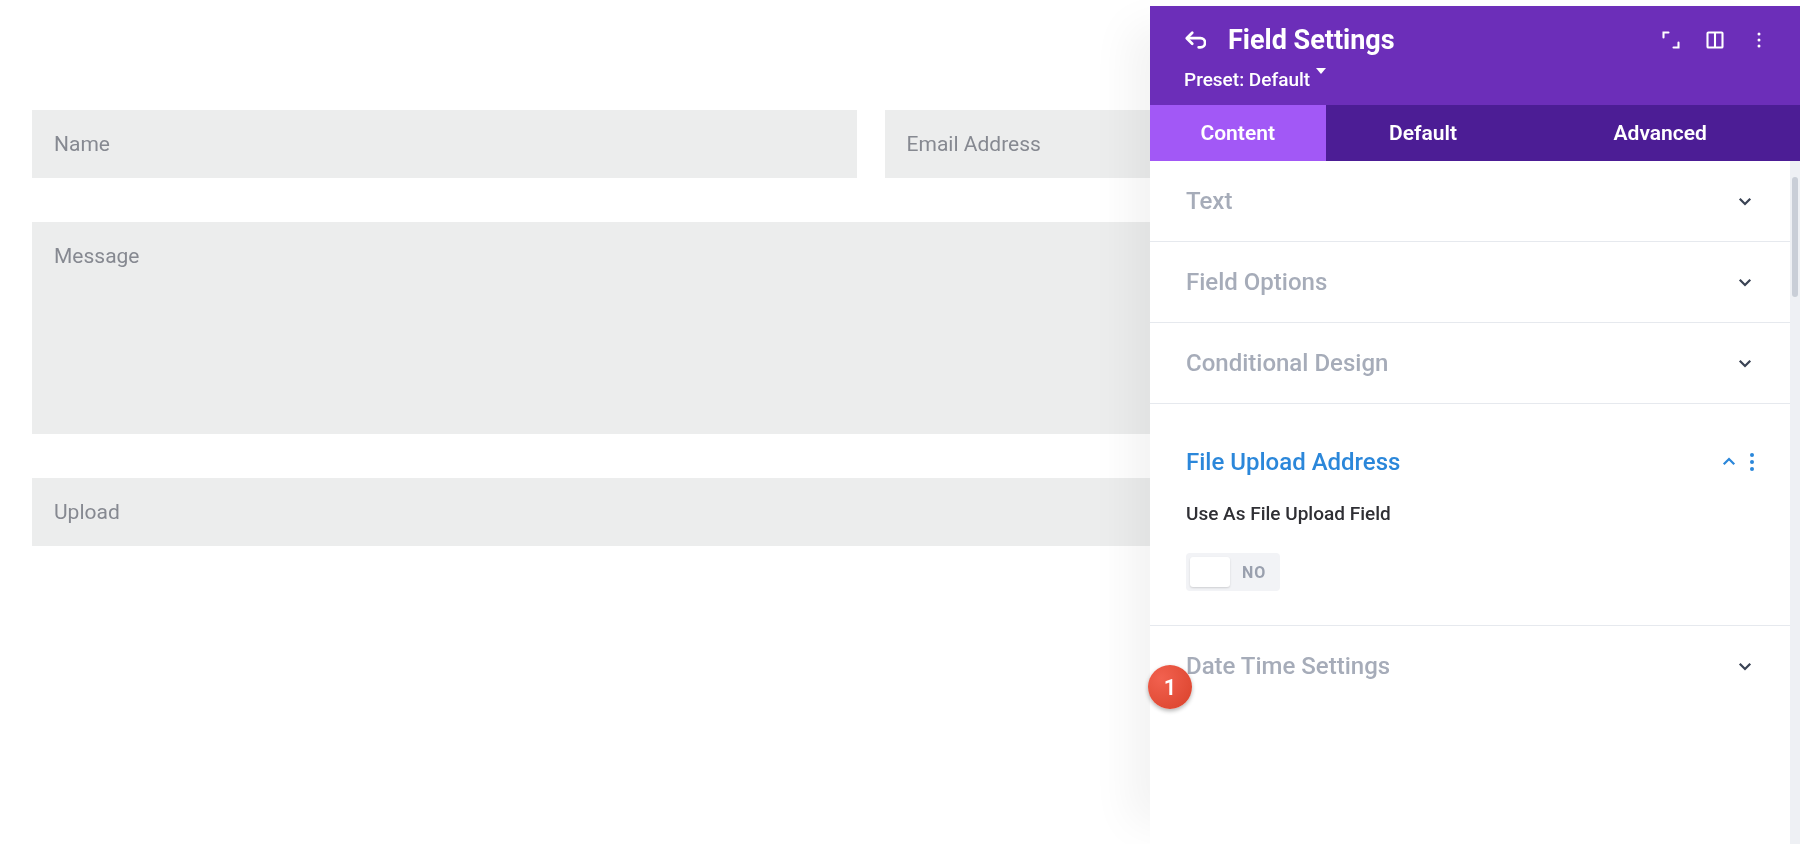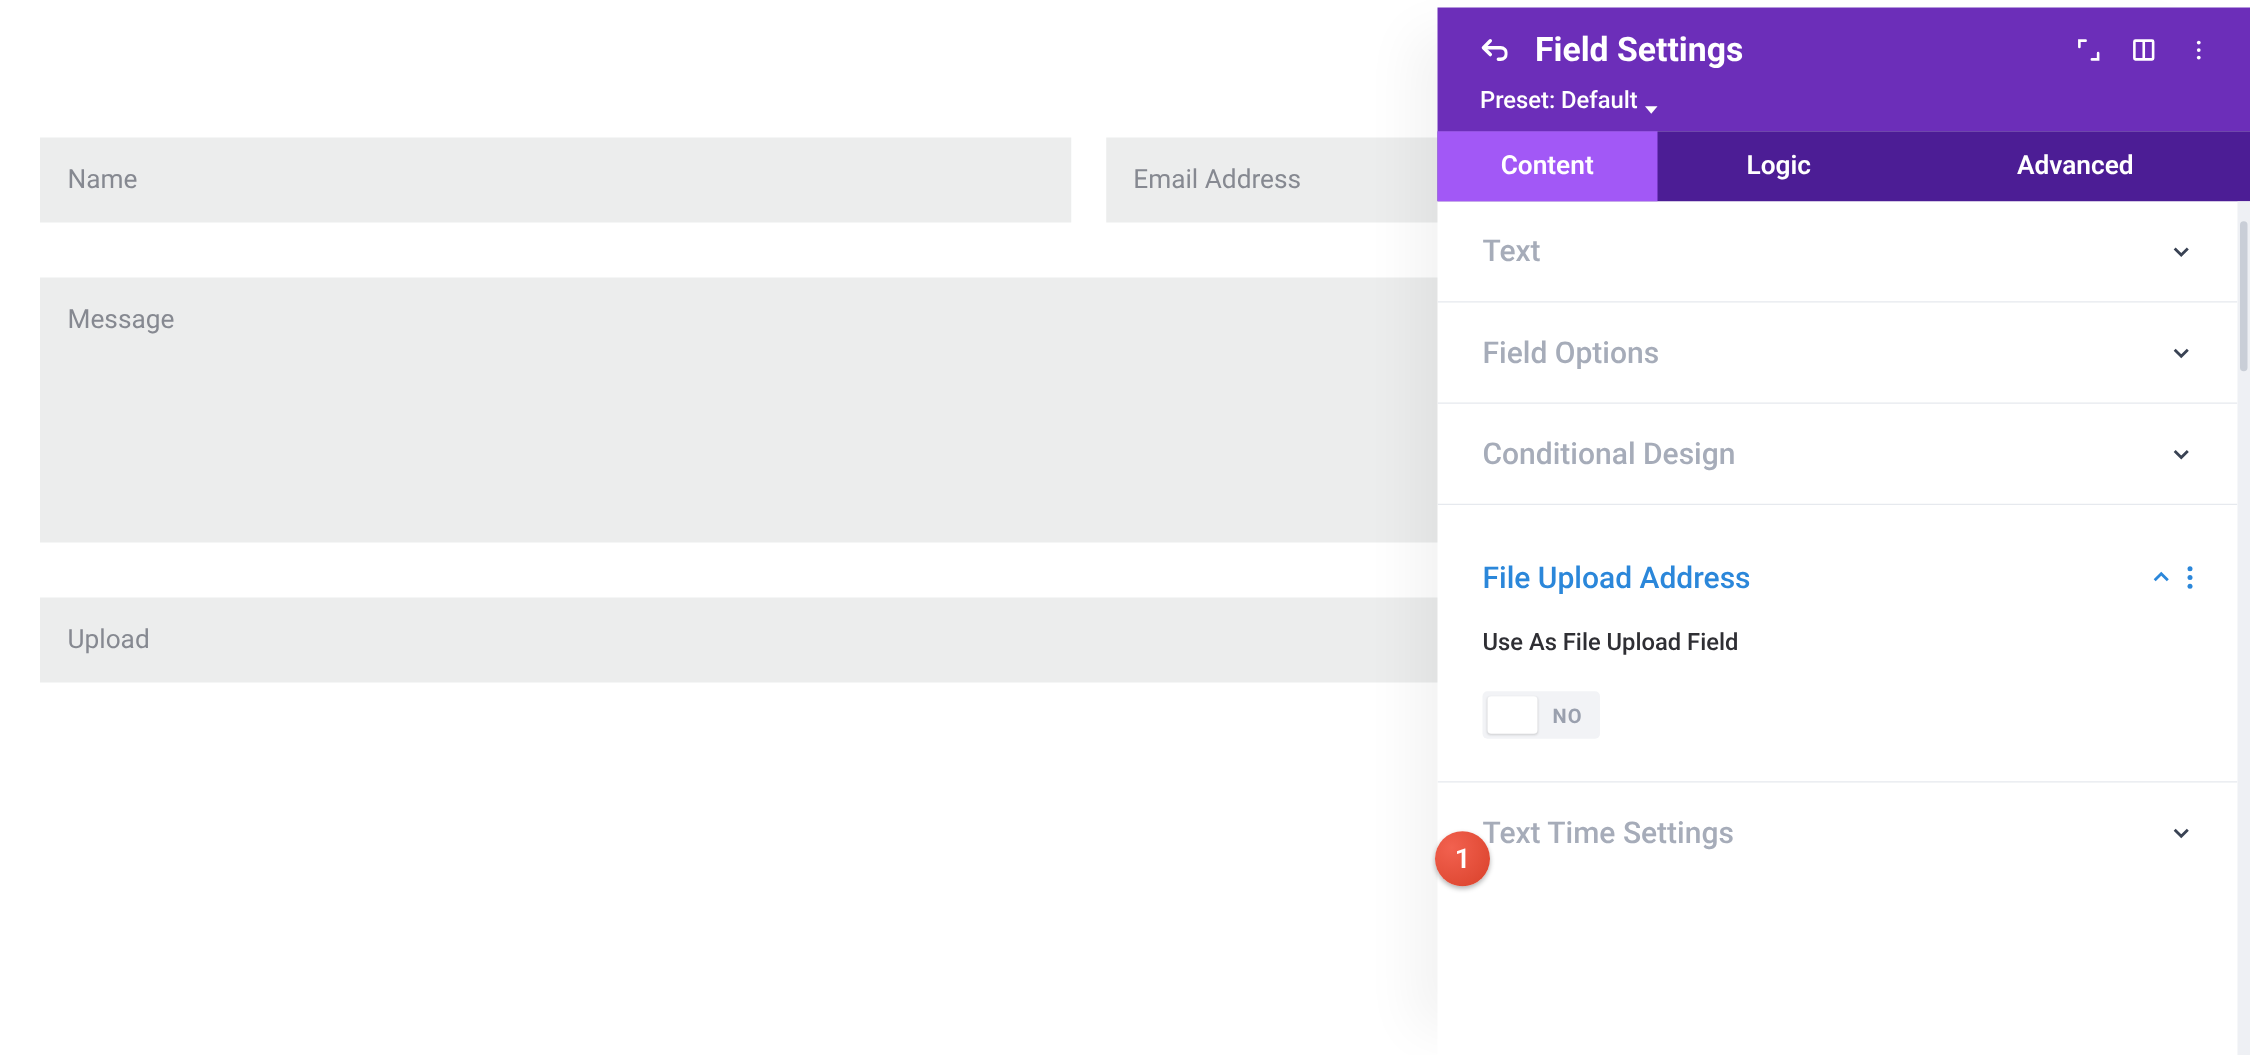--- a/index.html
+++ b/index.html
@@ -52,21 +52,21 @@
     width: 22px; height: 22px;
     display: inline-flex; align-items: center; justify-content: center;
     color: #fff;
     cursor: pointer;
   }
   .panel-preset {
     margin-top: 12px;
     font-size: 19px;
     font-weight: 500;
     display: inline-flex;
-    align-items: flex-end;
+    align-items: flex-start;
     gap: 6px;
     cursor: pointer;
   }
   .caret-dn {
     width: 0; height: 0;
     border-left: 5px solid transparent;
     border-right: 5px solid transparent;
     border-top: 6px solid #fff;
   }
 
@@ -229,21 +229,21 @@
         </span>
       </div>
       <div class="panel-preset">
         <span>Preset: Default</span>
         <span class="caret-dn"></span>
       </div>
     </div>
 
     <div class="tabs">
       <div class="tab active">Content</div>
-      <div class="tab">Logic</div>
+      <div class="tab">Default</div>
       <div class="tab">Advanced</div>
     </div>
 
     <div class="panel-body">
       <div class="scroll">
 
         <div class="section">
           <div class="section-header">
             <span class="section-title">Text</span>
             <span class="chev">
@@ -296,21 +296,21 @@
               <div class="toggle">
                 <div class="toggle-knob"></div>
                 <span class="toggle-label">NO</span>
               </div>
             </div>
           </div>
         </div>
 
         <div class="section" style="border-bottom:none;">
           <div class="section-header">
-            <span class="section-title">Text Time Settings</span>
+            <span class="section-title">Date Time Settings</span>
             <span class="chev">
               <svg viewBox="0 0 24 24" width="18" height="18">
                   <path d="M5 9l7 7 7-7"></path>
                 </svg>
             </span>
           </div>
         </div>
 
       </div>
 

